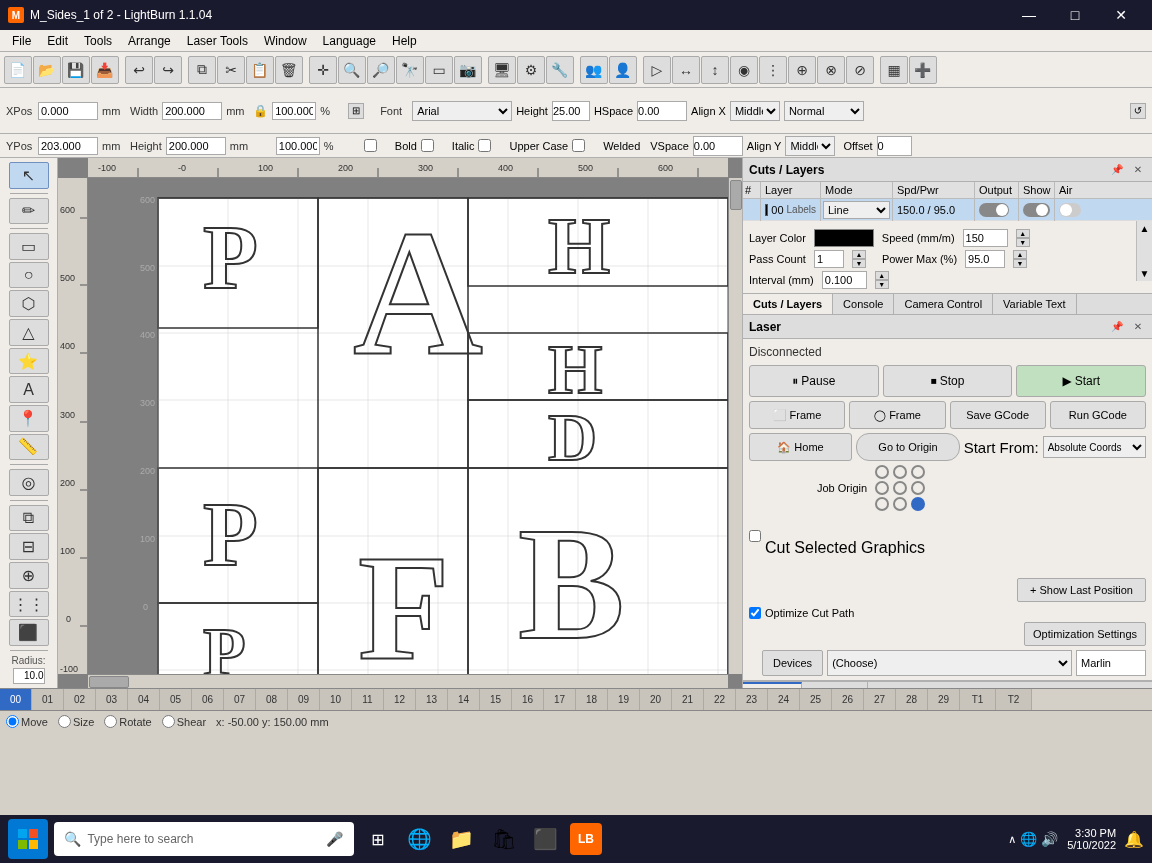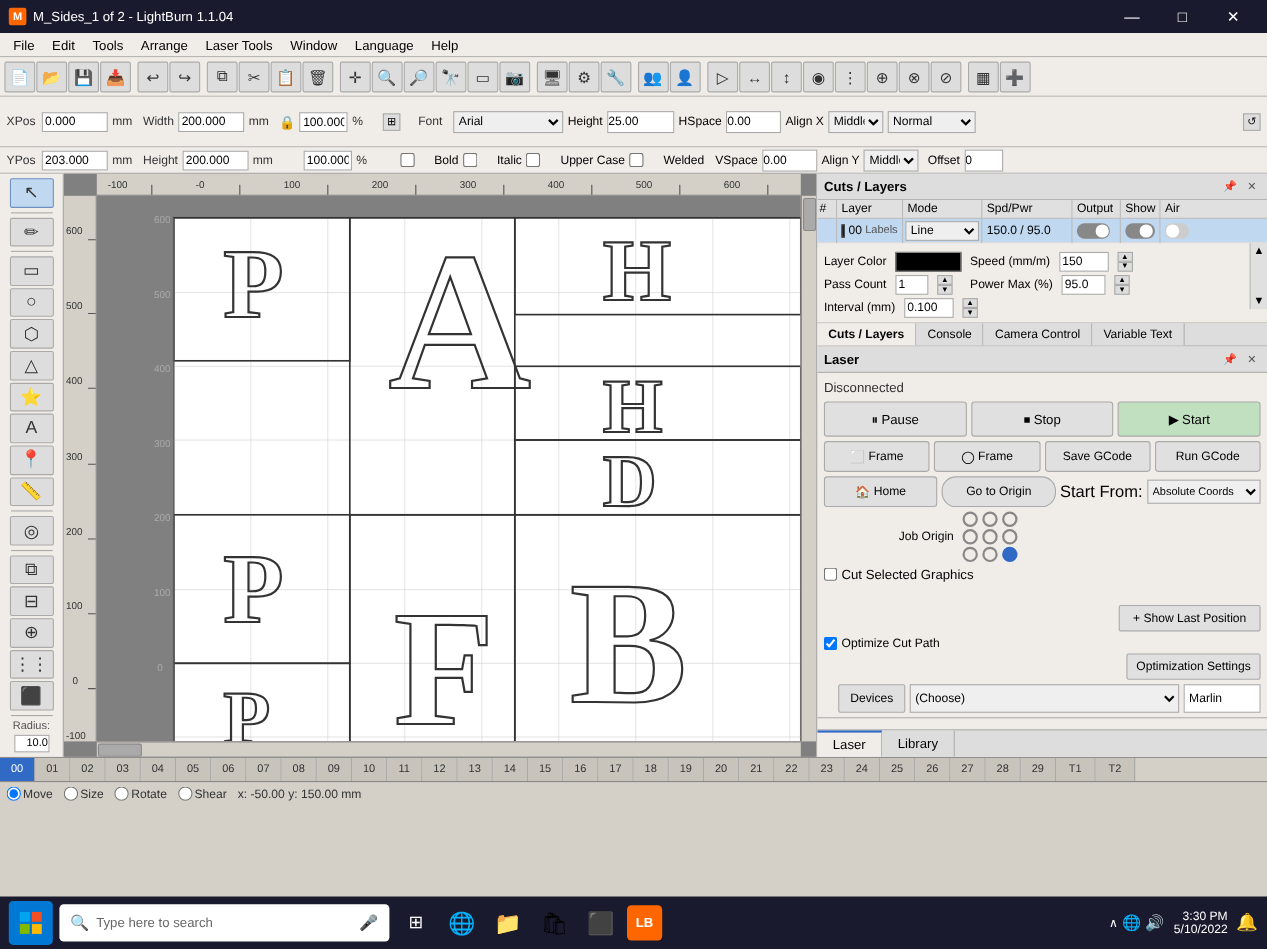--- a/index.html
+++ b/index.html
@@ -21,21 +21,21 @@
     .tb-btn { width: 28px; height: 28px; background: #ddd; border: 1px solid #aaa; border-radius: 2px; display: flex; align-items: center; justify-content: center; cursor: pointer; font-size: 14px; color: #333; }
     .tb-sep { width: 4px; height: 28px; }
 
     
     .coordbar { height: 46px; background: #f0ede8; display: flex; align-items: center; padding: 0 6px; border-bottom: 1px solid #b0b0b0; gap: 4px; font-size: 11px; }
     .coord-label { color: #333; min-width: 28px; }
     .coord-input { width: 60px; height: 18px; border: 1px solid #aaa; background: white; padding: 0 2px; font-size: 11px; }
     .coord-unit { color: #333; width: 24px; }
     .coord-pct { width: 44px; height: 18px; border: 1px solid #aaa; background: white; padding: 0 2px; font-size: 11px; }
     .font-select { width: 100px; height: 20px; border: 1px solid #aaa; font-size: 11px; }
-    .font-height { width: 61px; height: 20px; border: 1px solid #aaa; font-size: 11px; }
+    .font-height { width: 38px; height: 20px; border: 1px solid #aaa; font-size: 11px; }
     .align-select { width: 50px; height: 20px; border: 1px solid #aaa; font-size: 11px; }
     .normal-select { width: 80px; height: 20px; border: 1px solid #aaa; font-size: 11px; }
     .hspace { width: 50px; height: 20px; border: 1px solid #aaa; font-size: 11px; }
     .lock-icon { width: 14px; height: 18px; display: flex; align-items: center; justify-content: center; color: #666; font-size: 12px; }
     .expand-btn { width: 16px; height: 16px; background: #ddd; border: 1px solid #aaa; cursor: pointer; display: flex; align-items: center; justify-content: center; font-size: 10px; }
     .text-opts { display: flex; align-items: center; gap: 4px; }
     .text-check { display: flex; align-items: center; gap: 18px; font-size: 11px; }
 
     
     .left-toolbar { width: 58px; background: #f0ede8; border-right: 1px solid #b0b0b0; display: flex; flex-direction: column; align-items: center; padding: 4px 0; gap: 2px; overflow: hidden; }
@@ -563,21 +563,21 @@
             <div class="jo-dot"></div>
             <div class="jo-dot"></div>
             <div class="jo-dot"></div>
             <div class="jo-dot"></div>
             <div class="jo-dot sel"></div>
           </div>
         </div>
 
         <div style="display:flex;align-items:center;gap:4px;margin-bottom:3px;">
           <input type="checkbox" style="width: 12px; height: 12px;">
-          <span style="font-size:12px;">Cut Selected Graphics</span>
+          <span style="font-size:16px;margin-top:24px;">Cut Selected Graphics</span>
         </div>
 
 
         <div style="display:flex;align-items:center;justify-content:space-between;margin-bottom:3px;">
           <div style="display:flex;align-items:center;gap:4px;margin-top:47px;">
             <input type="checkbox" checked="" style="width: 12px; height: 12px;">
             <span style="font-size:11px;">Optimize Cut Path</span>
           </div>
           <button style="height:24px;padding:0 12px;background:#e0e0e0;border:1px solid #aaa;border-radius:2px;cursor:pointer;font-size:11px;">
             <span>+</span>

